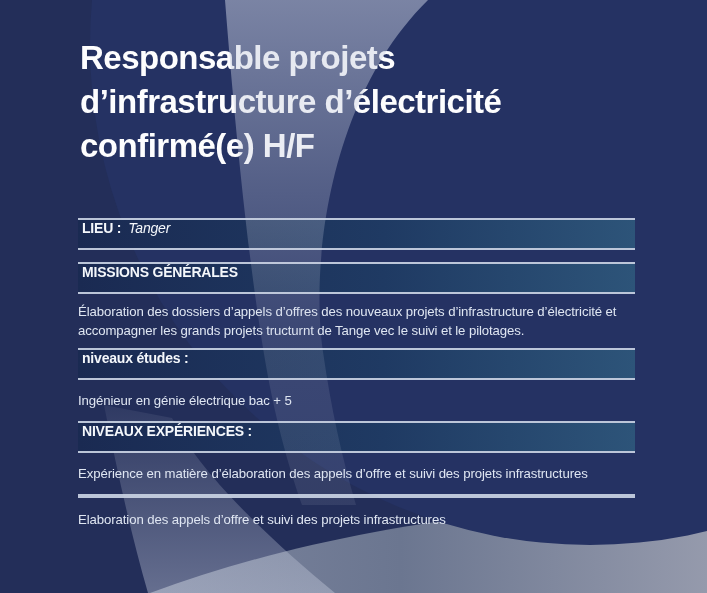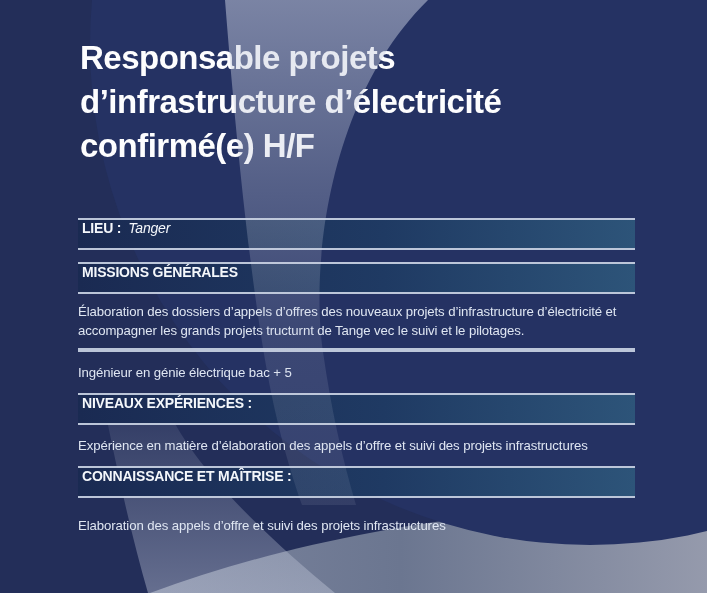--- a/index.html
+++ b/index.html
@@ -35,21 +35,21 @@
     color:#f4f7fb;font-weight:bold;font-size:14px;letter-spacing:-0.2px;
     white-space:nowrap;
   }
   .bar .field-value{font-style:italic;font-weight:normal;margin-left:7px;}
   .body-text{
     margin:0;color:#dfe6f2;
     font-size:13.2px;line-height:19px;letter-spacing:-0.1px;
   }
   .body-2line{padding:8px 0;width:565px;}
   .body-1line{padding:11px 0;white-space:nowrap;}
-  .body-last{padding-top:18px;white-space:nowrap;}
+  .body-last{padding-top:12px;white-space:nowrap;}
 </style>
 </head>
 <body>
 
 <div class="page">
 
   <svg class="decor decor-bg" viewBox="0 0 707 593" aria-hidden="true">
     <defs>
       <linearGradient id="swathGrad" x1="0" y1="0" x2="1" y2="0">
         <stop offset="0" stop-color="#7b849e"></stop>
@@ -85,34 +85,34 @@
       <div class="gap"></div>
 
       <div class="rule"></div>
       <div class="bar">
         <span>MISSIONS GÉNÉRALES</span>
       </div>
       <div class="rule"></div>
       <p class="body-text body-2line">Élaboration des dossiers d’appels d’offres des nouveaux projets d’infrastructure d’électricité et accompagner les grands projets tructurnt de Tange vec le suivi et le pilotages.</p>
 
       <div class="rule"></div>
+      <div class="bar">
+        <span>niveaux études :</span>
+      </div>
       <div class="rule"></div>
       <p class="body-text body-1line">Ingénieur en génie électrique bac + 5</p>
 
       <div class="rule"></div>
       <div class="bar">
         <span>NIVEAUX EXPÉRIENCES :</span>
       </div>
       <div class="rule"></div>
       <p class="body-text body-1line">Expérience en matière d’élaboration des appels d’offre et suivi des projets infrastructures</p>
 
       <div class="rule"></div>
-      <div class="bar">
-        <span>CONNAISSANCE ET MAÎTRISE :</span>
-      </div>
       <div class="rule"></div>
       <p class="body-text body-last">Elaboration des appels d’offre et suivi des projets infrastructures</p>
 
     </div>
   </div>
 
   <svg class="decor decor-band" viewBox="0 0 707 593" aria-hidden="true">
     <defs>
       <linearGradient id="bandGrad" gradientUnits="userSpaceOnUse" x1="0" y1="0" x2="0" y2="593">
         <stop offset="0" stop-color="#c9cfe0" stop-opacity="0.52"></stop>

